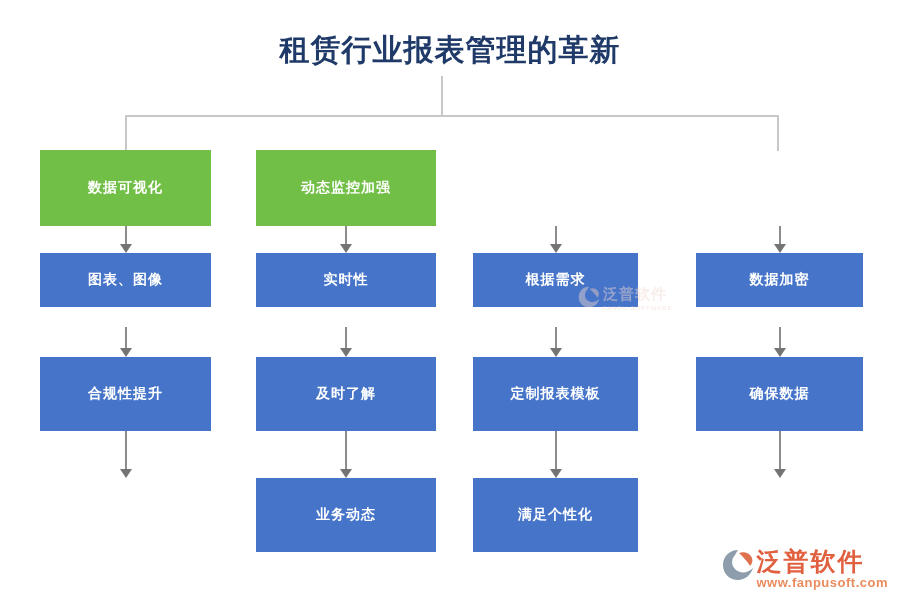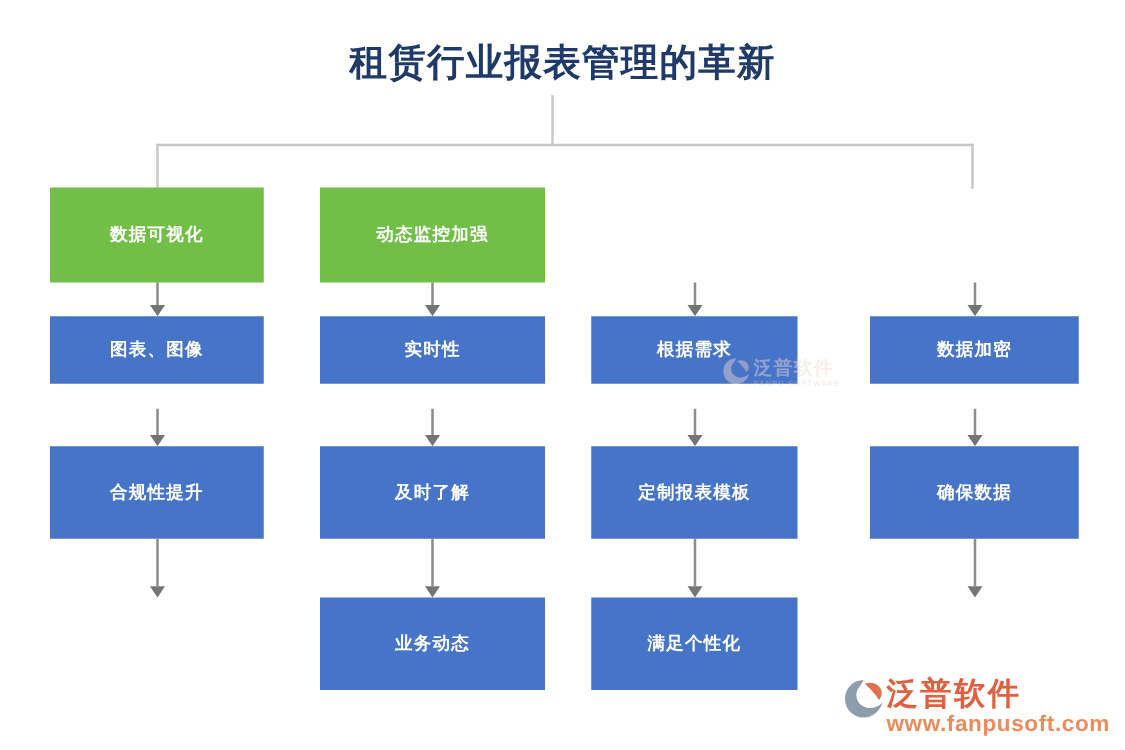--- a/index.html
+++ b/index.html
@@ -57,21 +57,21 @@
     display:flex; align-items:flex-start; opacity:0.45; pointer-events:none;
   }
   .watermark .wm-text { margin-left:3px; }
   .watermark .wm-cn { font-size:15px; font-weight:bold; color:#F3D8CF; letter-spacing:1px; }
   .watermark .wm-en { font-size:6px; color:#E8C9BF; letter-spacing:1px; margin-top:1px; }
 
   
   .logo { position:absolute; right:12px; bottom:10px; display:flex; align-items:flex-start; }
   .logo .logo-text { margin-left:2px; }
   .logo .logo-cn { font-size:25px; font-weight:bold; color:#E06040; letter-spacing:2px; line-height:26px; }
-  .logo .logo-url { font-size:18px; font-weight:bold; color:#EA8C5E; letter-spacing:0.5px; margin-top:1px; }
+  .logo .logo-url { font-size:13px; font-weight:bold; color:#EA8C5E; letter-spacing:0.5px; margin-top:1px; }
 </style>
 </head>
 <body>
 
 <div class="canvas">
 
   <div class="title">租赁行业报表管理的革新</div>
 
   <div class="connector stem"></div>
   <div class="connector hline"></div>

